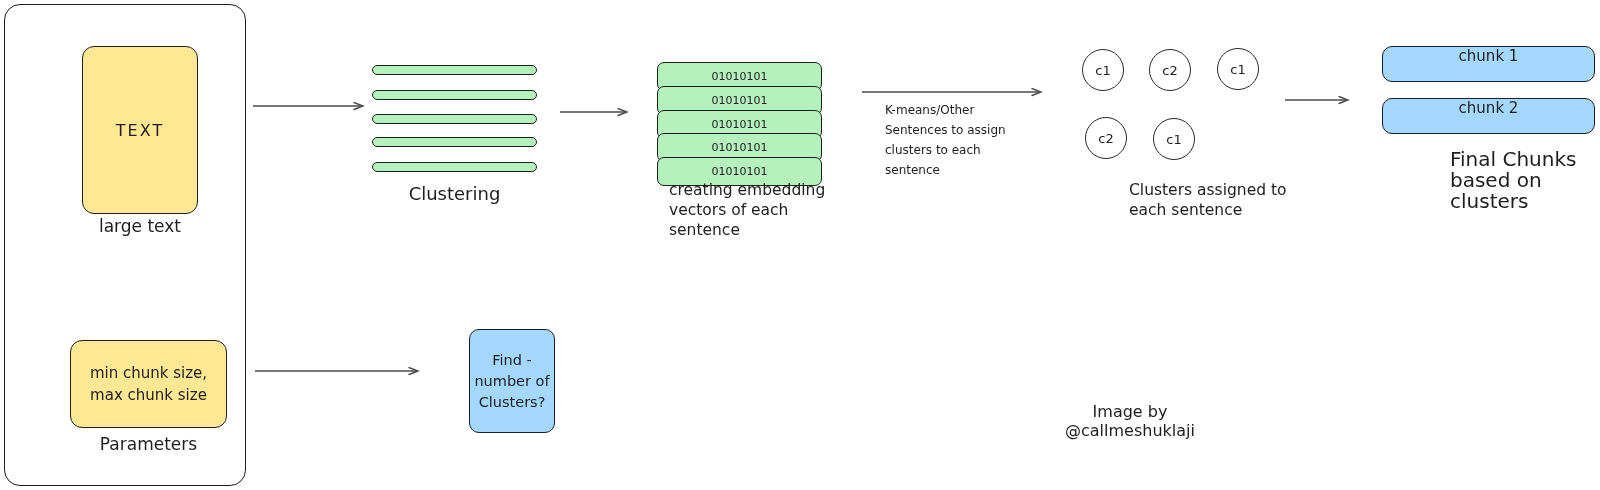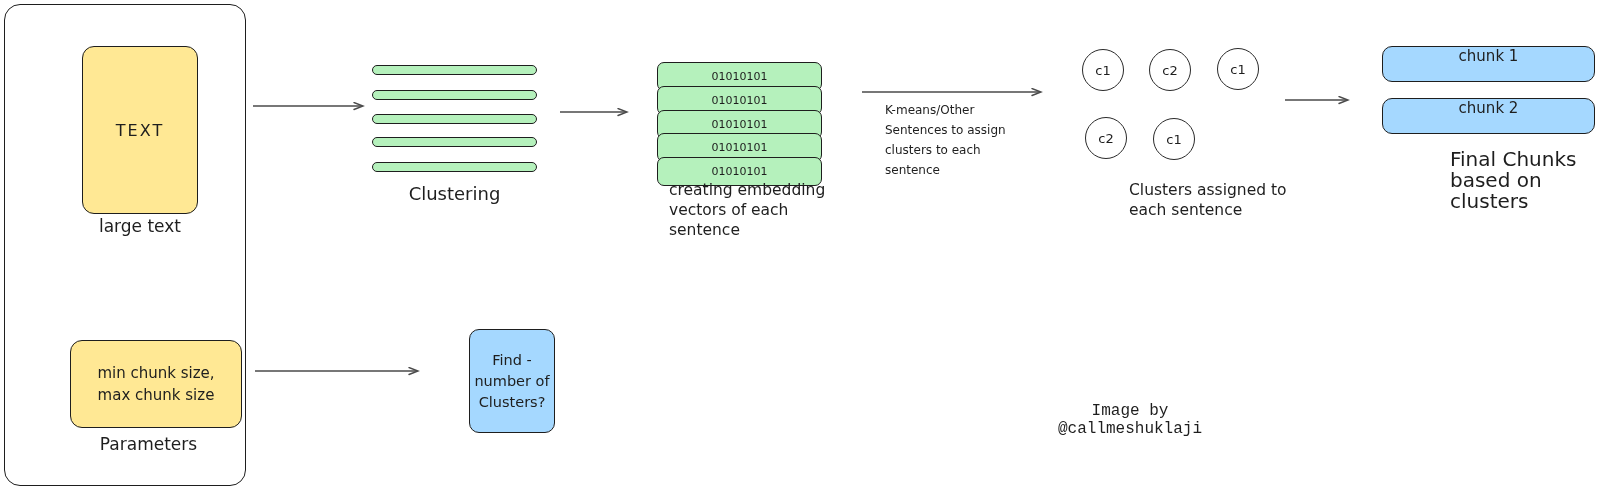--- a/index.html
+++ b/index.html
@@ -26,21 +26,21 @@
   .green  { background: #b5f1bc; }
   .blue   { background: #a5d8ff; }
 
   .text-box {
     left: 77px; top: 41px; width: 116px; height: 168px;
     border-radius: 12px;
     display: flex; align-items: center; justify-content: center;
     font-size: 16px; letter-spacing: 2px;
   }
   .params-box {
-    left: 65px; top: 335px; width: 172px; height: 88px;
+    left: 65px; top: 335px; width: 157px; height: 88px;
     border-radius: 12px;
     display: flex; flex-direction: column; align-items: center; justify-content: center;
     font-size: 15px; line-height: 22px;
   }
   .caption { text-align: center; font-size: 17px; }
   .cap-large-text { left: 57px; top: 211px; width: 156px; }
   .cap-parameters { left: 65px; top: 429px; width: 157px; }
 
   .sentence-bar {
     left: 372px; width: 165px; height: 10px;
@@ -74,21 +74,21 @@
   }
   .cap-chunks { left: 1450px; top: 149px; font-size: 20px; line-height: 21px; }
 
   .find-box {
     left: 440px; top: 329px; width: 86px; height: 104px;
     border-radius: 10px;
     display: flex; flex-direction: column; align-items: center; justify-content: center;
     font-size: 14.5px; line-height: 21px; text-align: center; margin-left: 29px;
   }
 
-  .credit { left: 1030px; top: 402px; width: 200px; text-align: center; font-size: 16px; font-family: Liberation Mono, monospace; }
+  .credit { left: 1030px; top: 402px; width: 200px; text-align: center; font-size: 16px; }
 
   svg.arrows { position: absolute; left: 0; top: 0; pointer-events: none; }
 </style>
 </head>
 <body>
 
 <div class="canvas">
 
   <svg class="arrows" width="1600" height="490" viewBox="0 0 1600 490">
     <defs>

